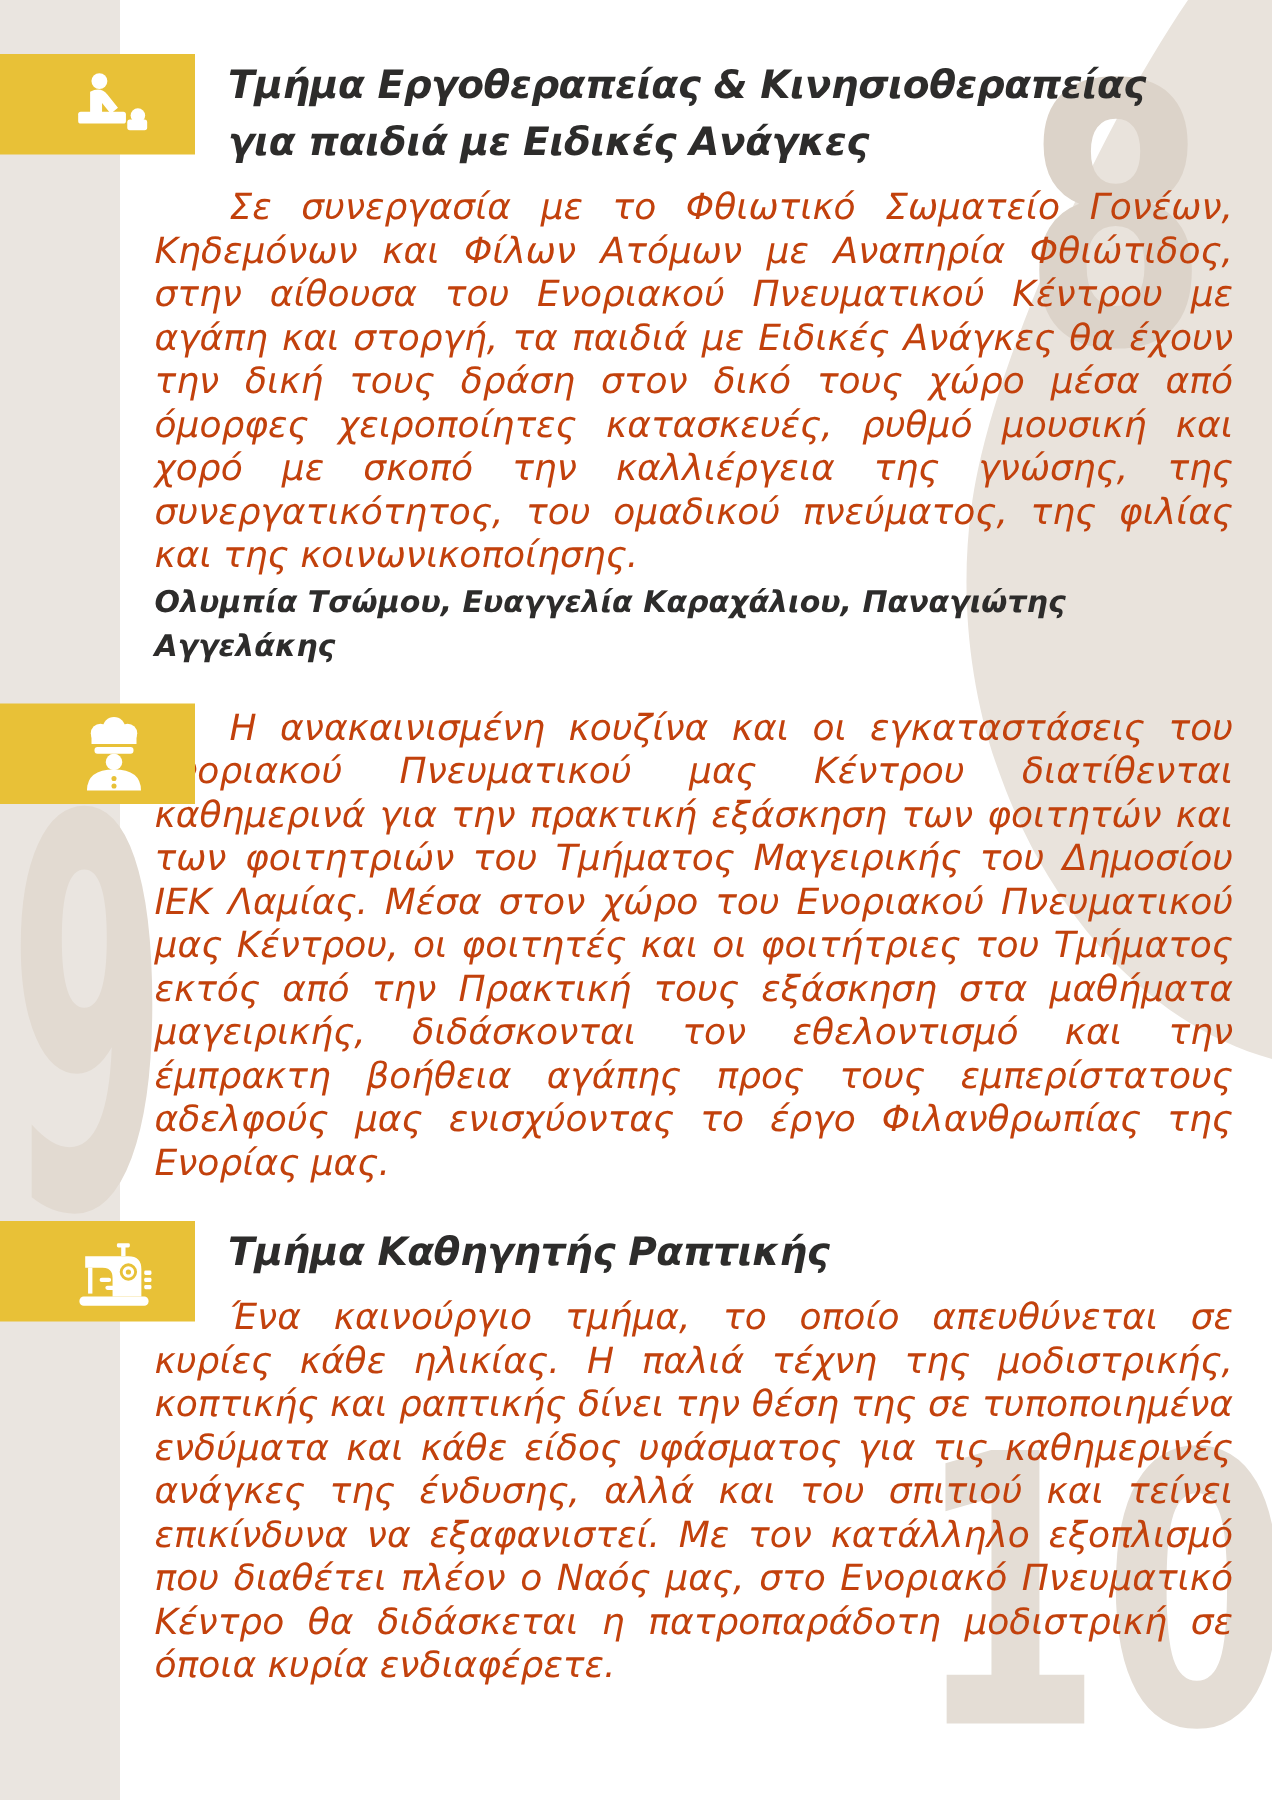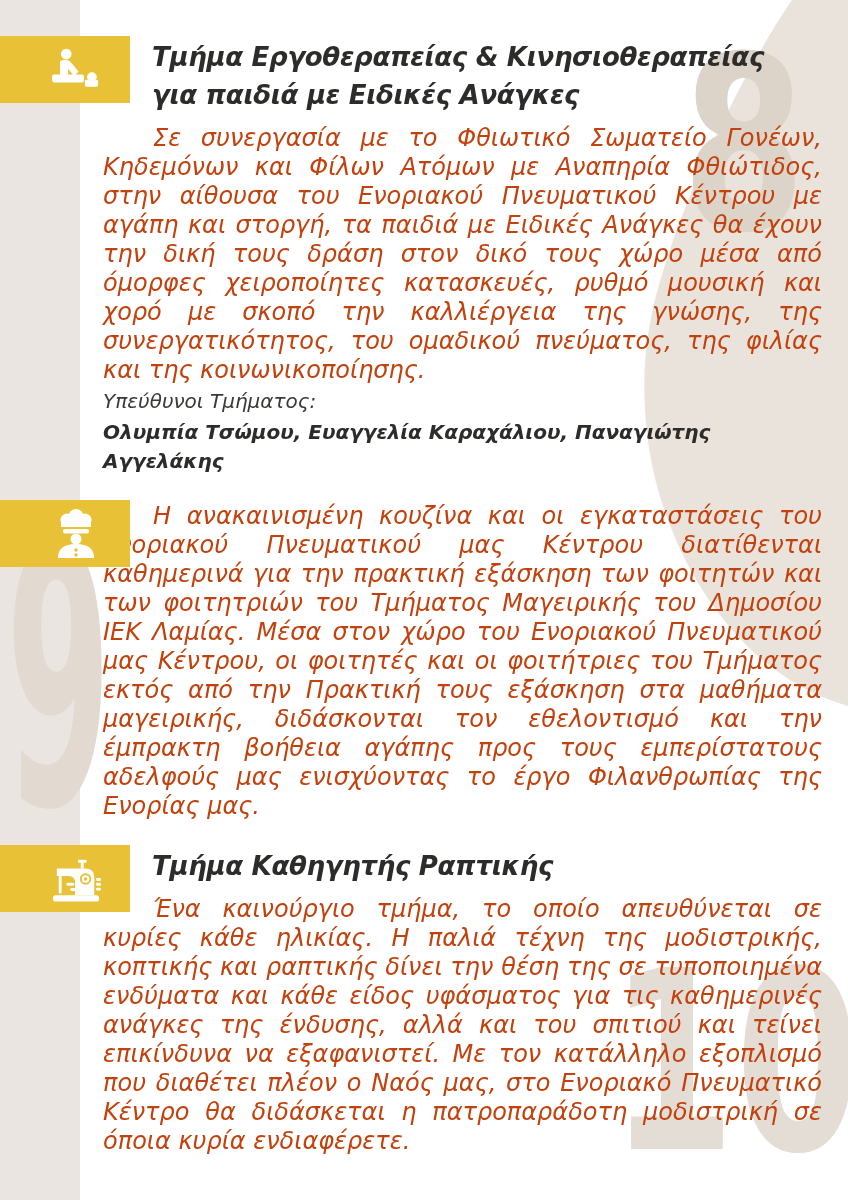--- a/index.html
+++ b/index.html
@@ -53,21 +53,20 @@
           <circle cx="21" cy="8" r="6"></circle>
           <path d="M14 16 q8 -4 13 2 l8 10 -5.5 4.5 -6.5 -8 v8 h-9 z"></path>
           <rect x="5" y="31" width="36" height="9" rx="2"></rect>
           <circle cx="50" cy="34" r="5.5"></circle>
           <rect x="42" y="37" width="15" height="8" rx="2"></rect>
         </svg>
       </div>
       <h2>Τμήμα Εργοθεραπείας &amp; Κινησιοθεραπείας
 για παιδιά με Ειδικές Ανάγκες</h2>
       <p class="body">Σε συνεργασία με το Φθιωτικό Σωματείο Γονέων, Κηδεμόνων και Φίλων Ατόμων με Αναπηρία Φθιώτιδος, στην αίθουσα του Ενοριακού Πνευματικού Κέντρου με αγάπη και στοργή, τα παιδιά με Ειδικές Ανάγκες θα έχουν την δική τους δράση στον δικό τους χώρο μέσα από όμορφες χειροποίητες κατασκευές, ρυθμό μουσική και χορό με σκοπό την καλλιέργεια της γνώσης, της συνεργατικότητος, του ομαδικού πνεύματος, της φιλίας και της κοινωνικοποίησης.</p>
-      <p class="resp">Υπεύθυνοι Τμήματος:</p>
       <p class="resp">
         <strong>Ολυμπία Τσώμου, Ευαγγελία Καραχάλιου, Παναγιώτης Αγγελάκης</strong><span></span>
       </p>
     </section>
 
     <section>
       <div class="icon-box">
         <svg width="48" height="50" viewBox="0 0 48 50" fill="#ffffff">
           <circle cx="15" cy="11" r="6.5"></circle>
           <circle cx="24" cy="7.5" r="7.5"></circle>

